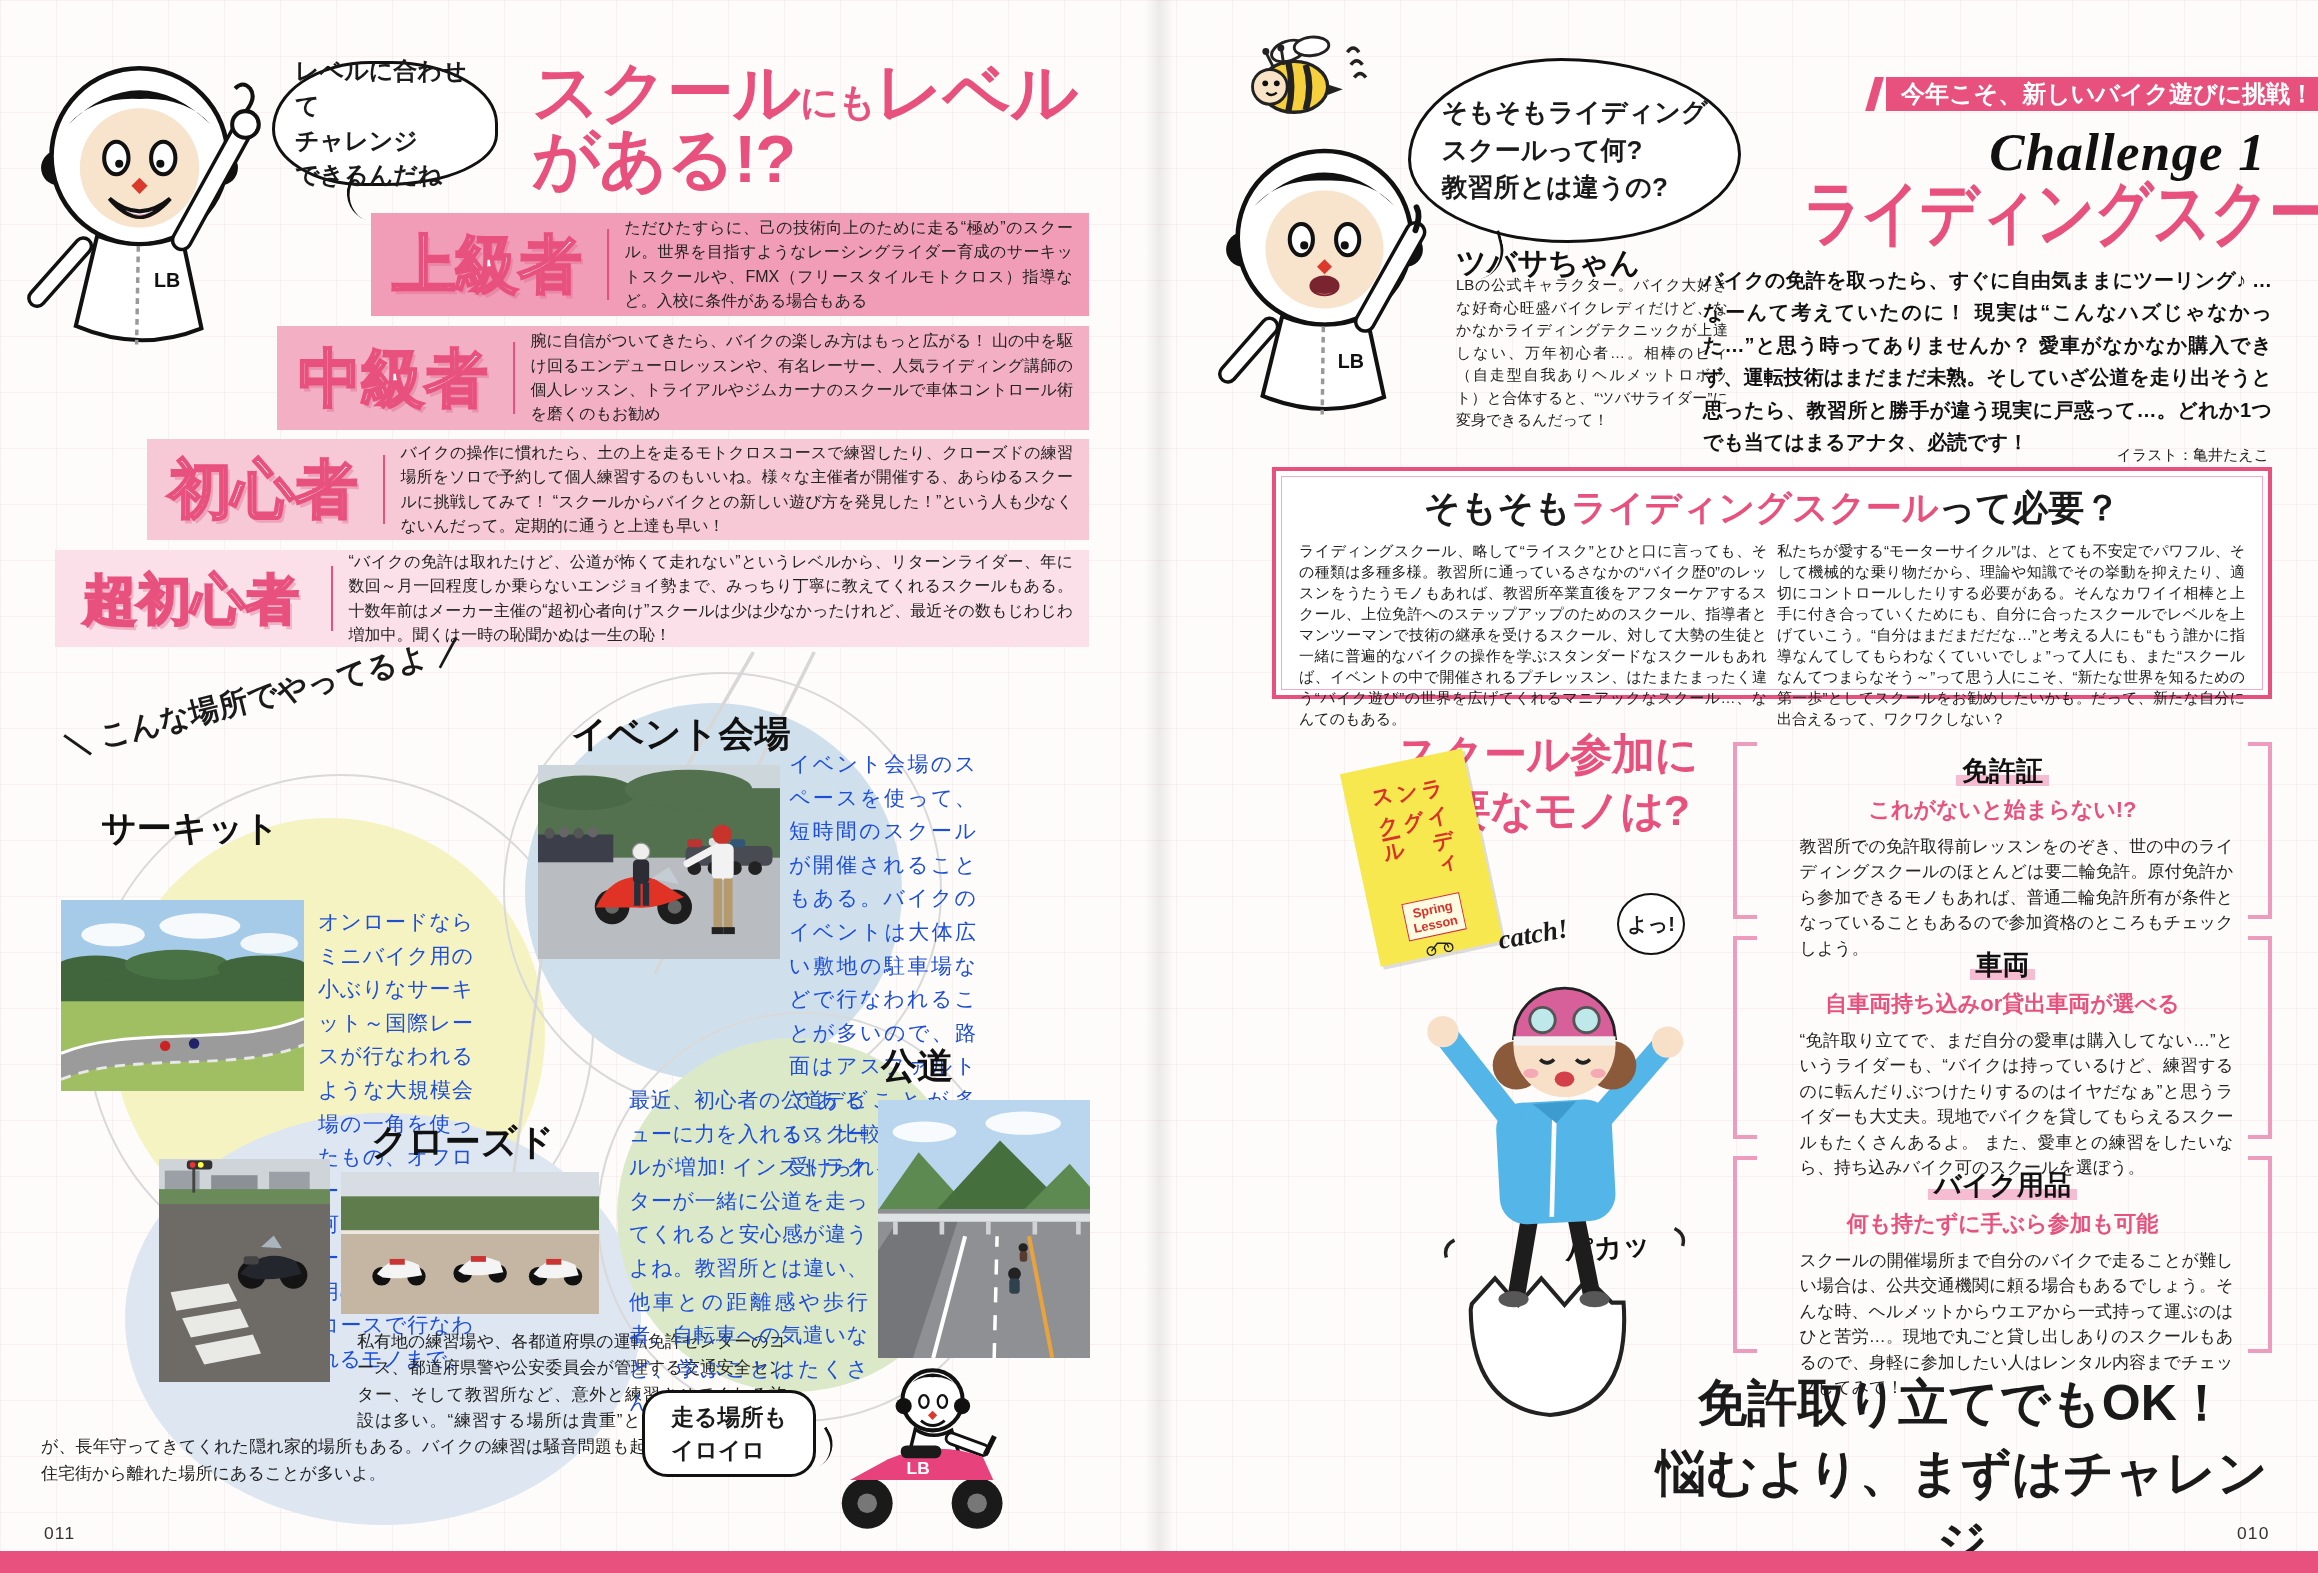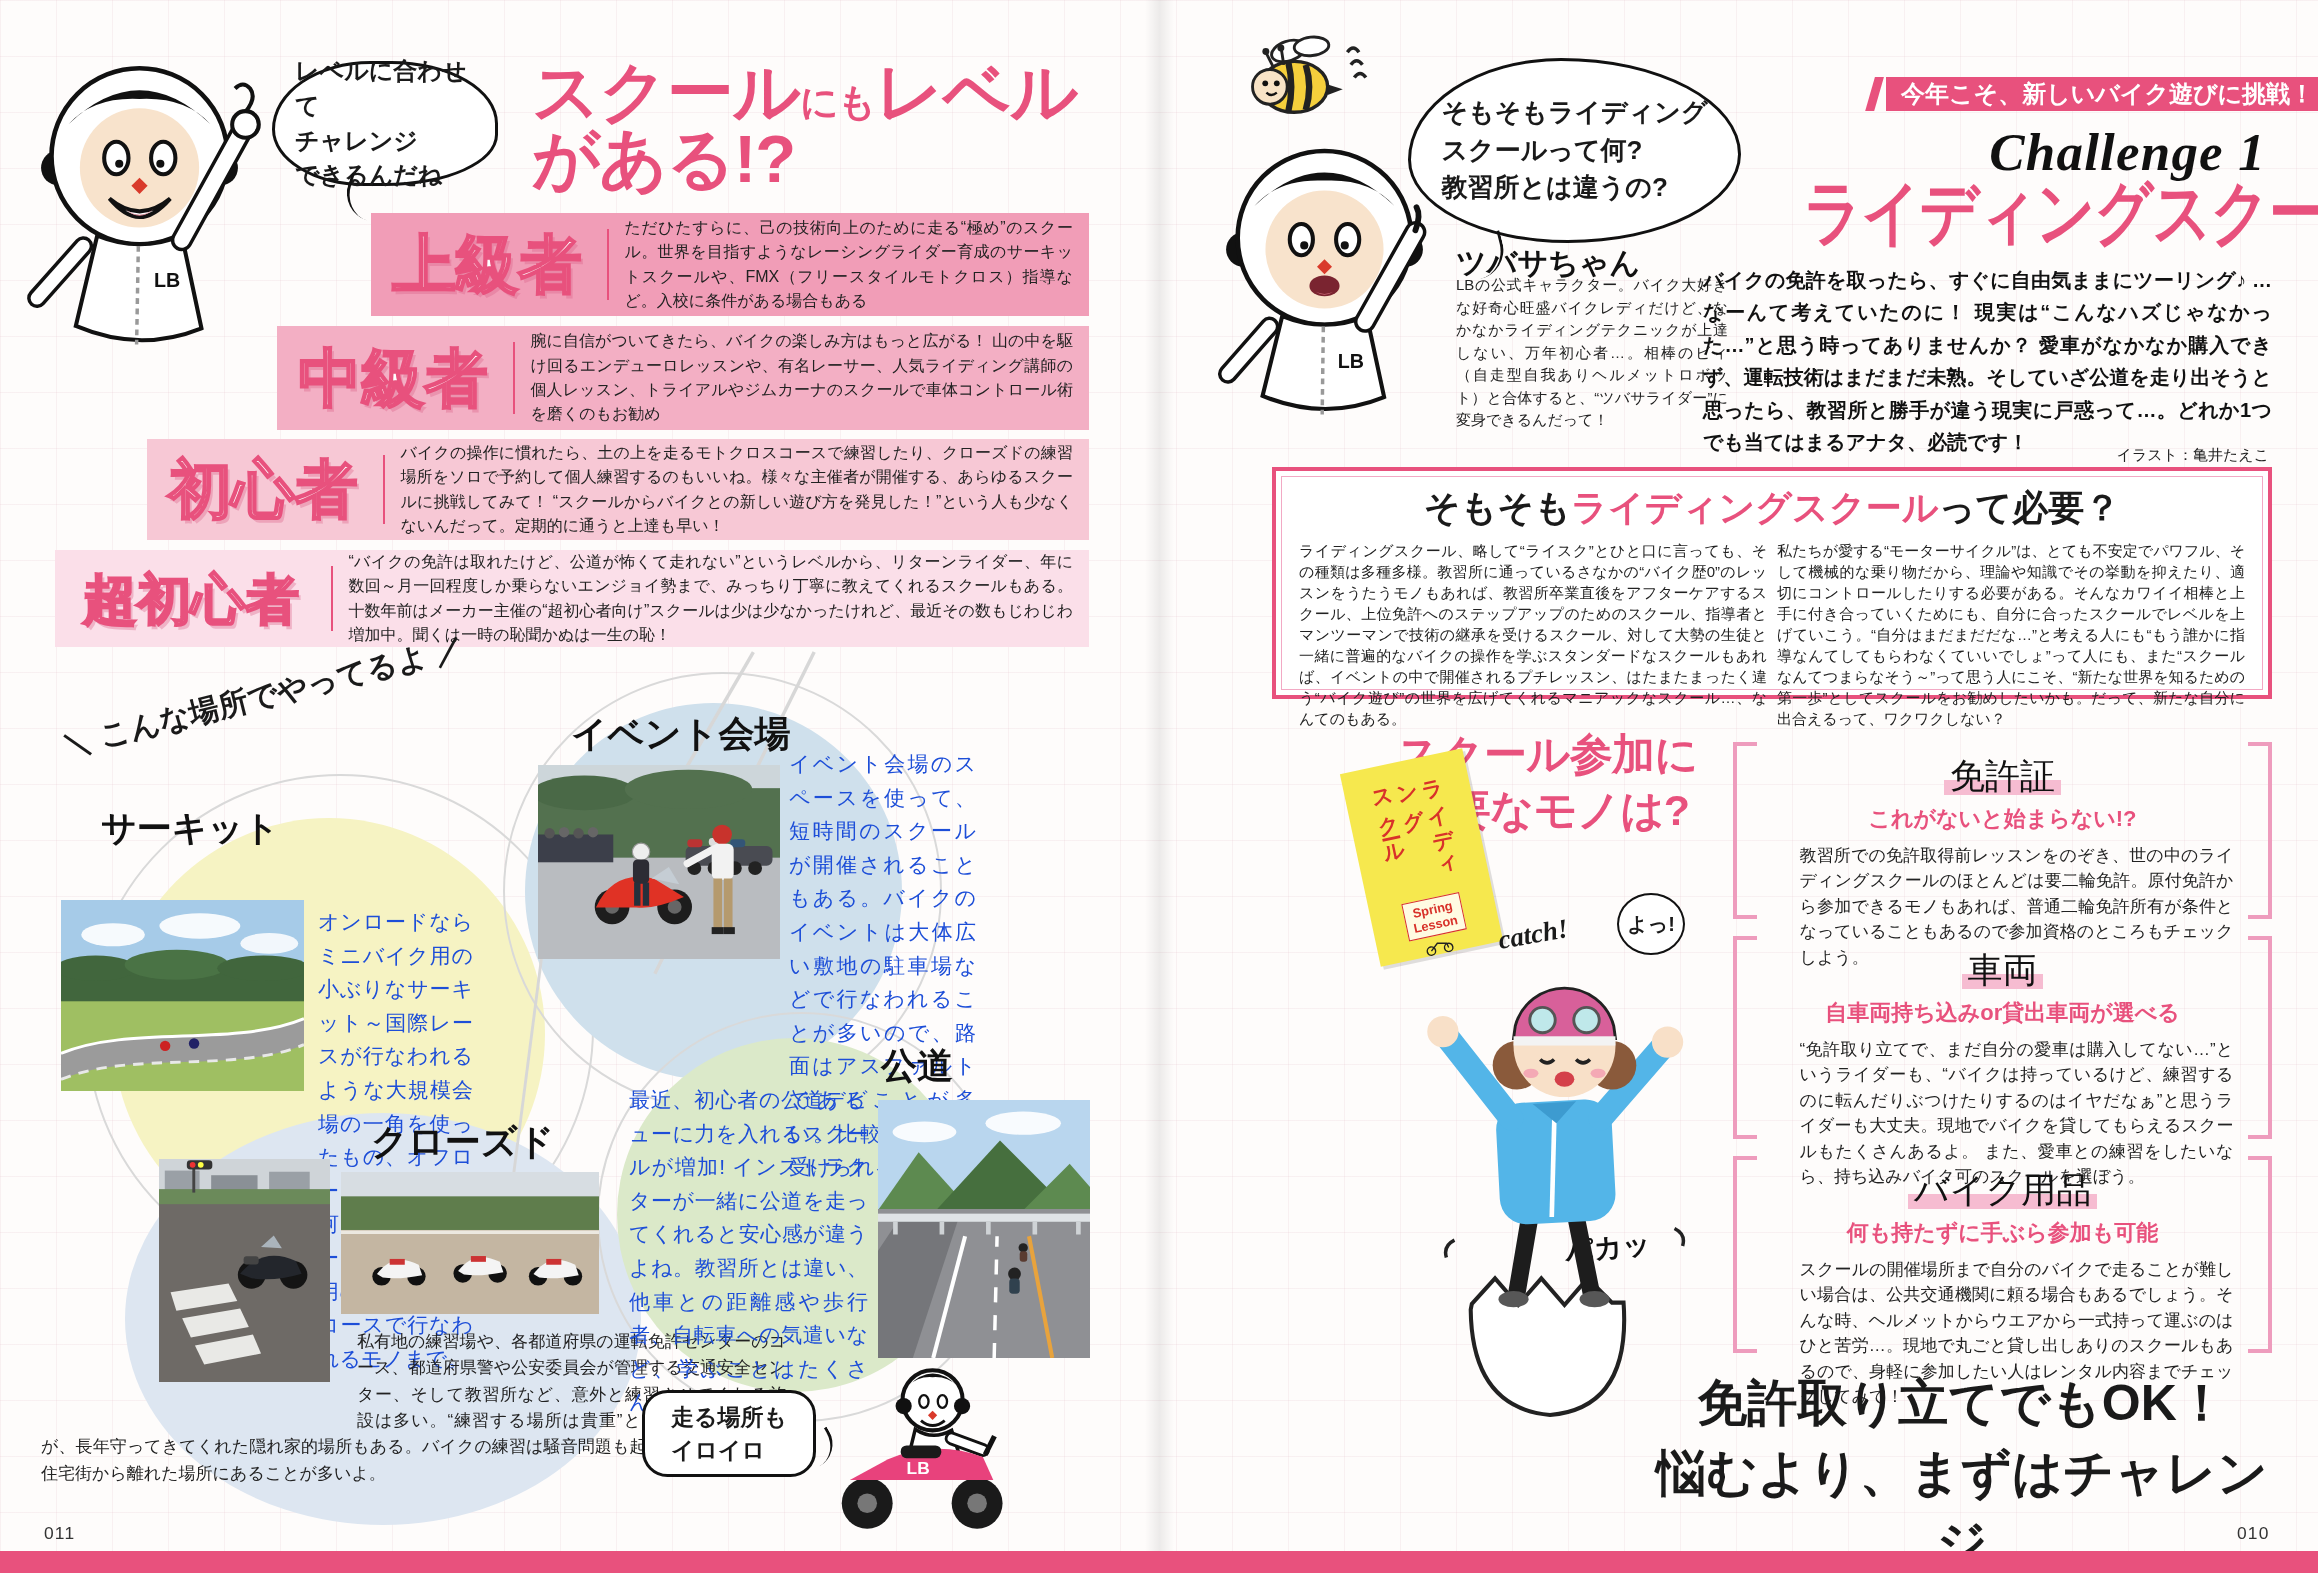--- a/index.html
+++ b/index.html
@@ -87,21 +87,21 @@
   .items-title{
     color:#e8517d;font-weight:900;font-size:43px;line-height:1.3;text-align:center;letter-spacing:-0.6px;
   }
   .item-box{box-sizing:border-box;padding:0 35px;}
   .item-box::before,.item-box::after{
     content:"";position:absolute;top:0;bottom:0;width:20px;
   }
   .item-box::before{left:0;border:4px solid #ee9cbd;border-right:none;}
   .item-box::after{right:0;border:4px solid #ee9cbd;border-left:none;}
   .item-label{
-    text-align:center;font-size:35px;font-weight:400;color:#111;margin-top:15px;line-height:1.1;
+    text-align:center;font-size:27px;font-weight:700;color:#111;margin-top:15px;line-height:1.1;
   }
   .item-label span{background:linear-gradient(transparent 62%, #f6bcd1 62%);padding:0 5.8px;}
   .item-sub{text-align:center;font-size:22px;font-weight:800;color:#e8517d;margin-top:8px;}
   .item-text{font-size:17px;line-height:1.5;text-align:justify;color:#222;margin-top:9.3px;padding:0 3.5px;margin-left:28px;}
   .bottom-msg{font-size:50px;font-weight:600;color:#1a1a1a;line-height:1.4;text-align:center;}
   .flyer{
     background:#f6e84e;transform:rotate(-12deg);box-shadow:2.3px 3.5px 0 rgba(0,0,0,0.12);
     display:flex;flex-direction:column;align-items:center;justify-content:flex-start;box-sizing:border-box;padding-top:10.4px;
   }
   .flyer-text{

